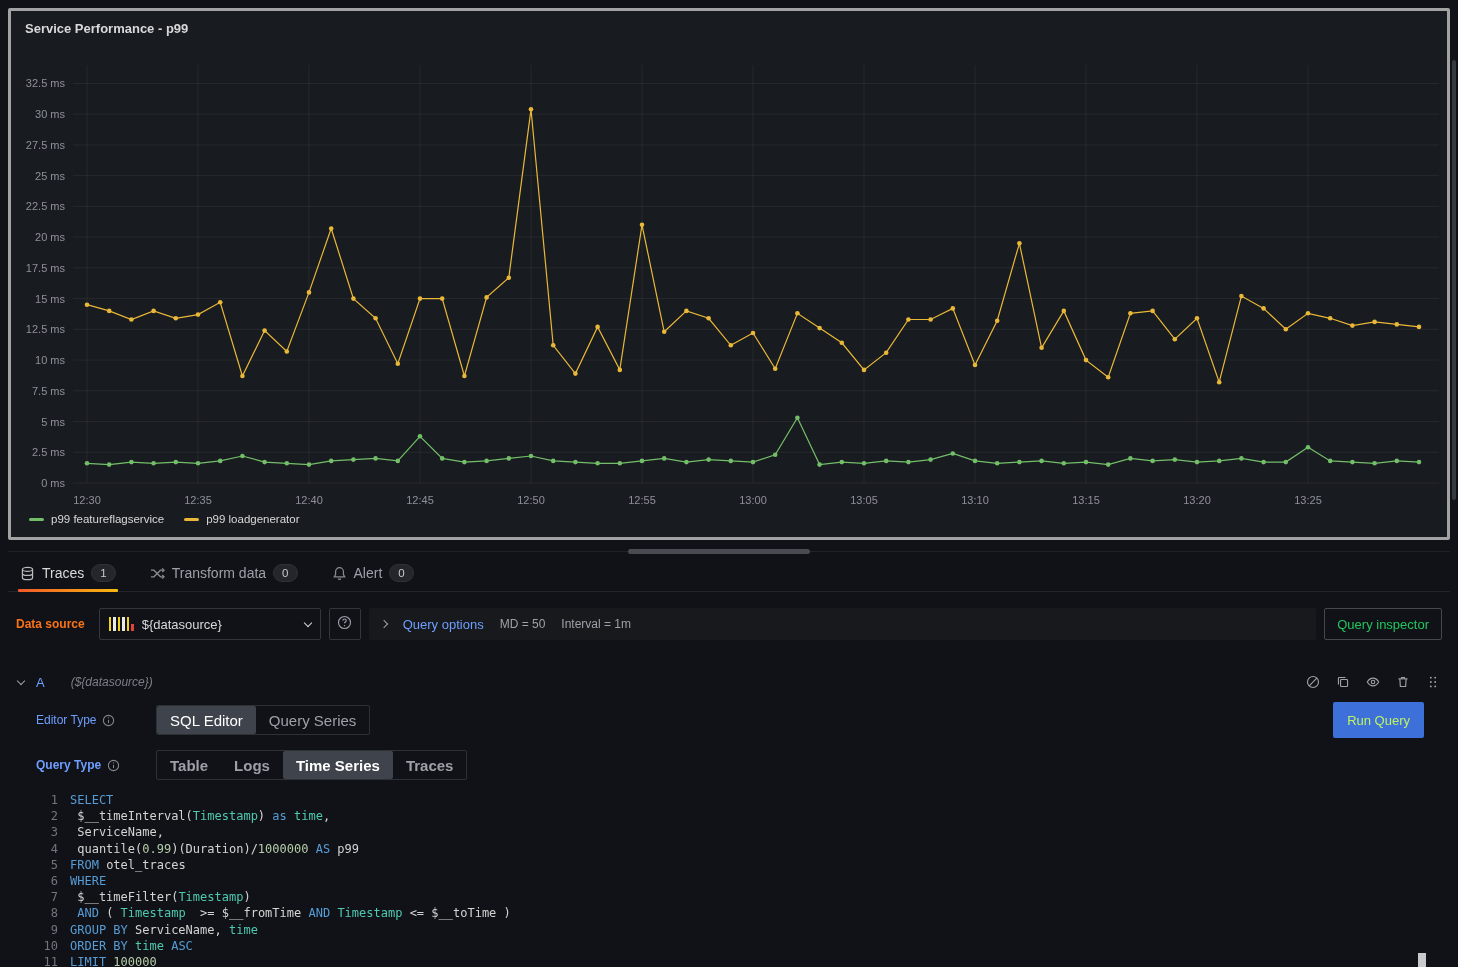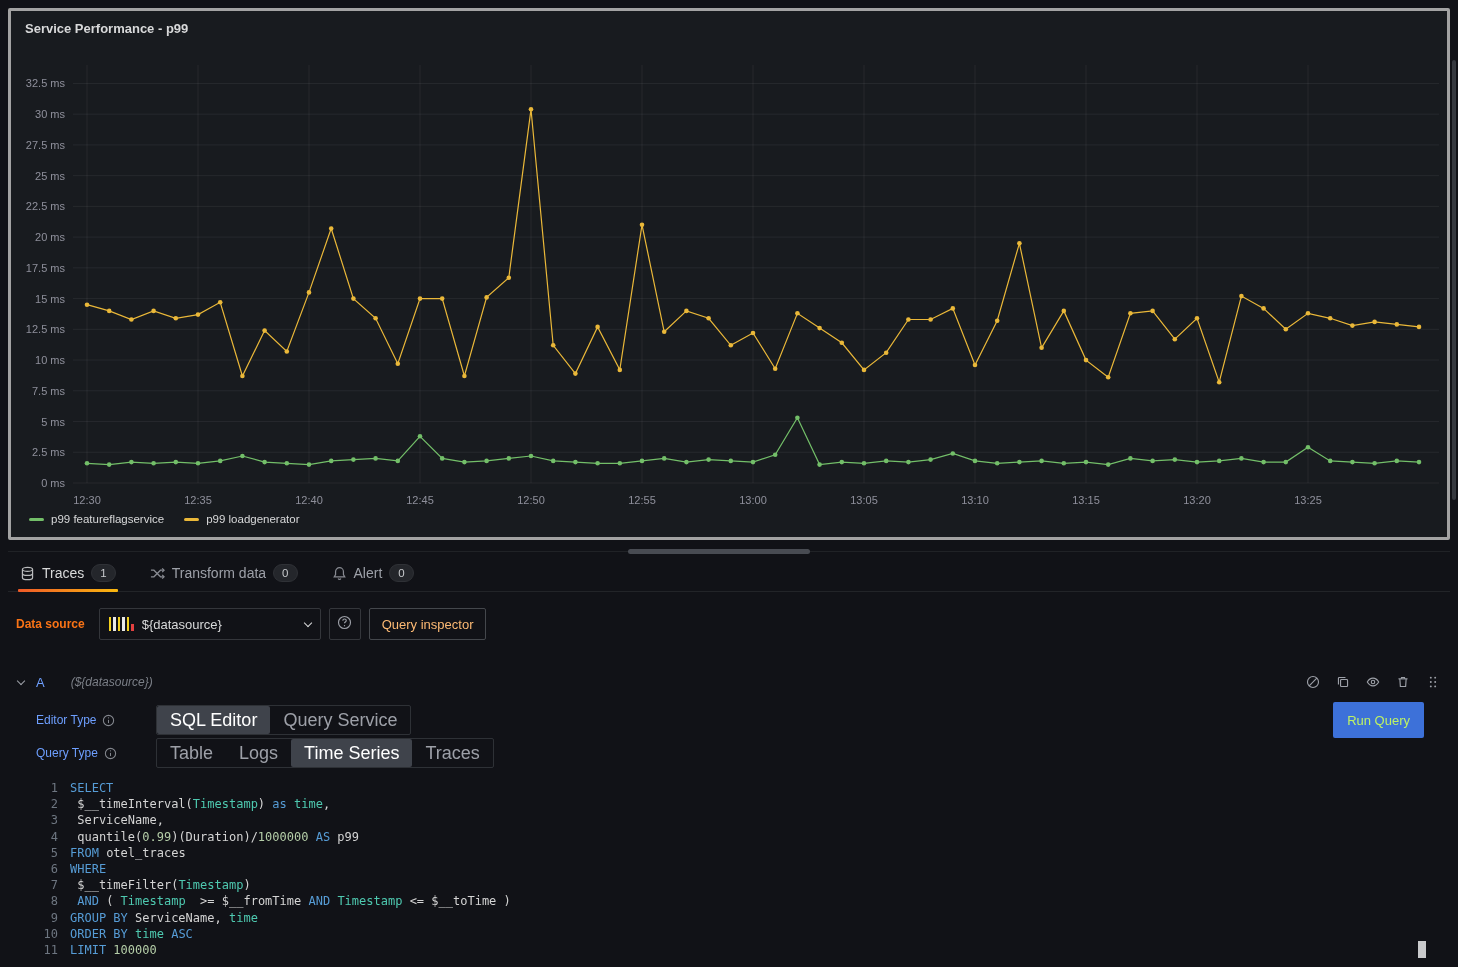--- a/index.html
+++ b/index.html
@@ -42,35 +42,35 @@
   .ch-logo i:nth-child(odd){ background:#f3d01e; } .ch-logo i:nth-child(even){ background:#e8e8e8; }
   .ch-logo i:last-child { height:7px; align-self:flex-end; background:#e34040; }
   .ds-value { flex:1; font-size:13px; color:#d8d9da; }
   .icon-btn { width:32px; height:32px; background:transparent; border:1px solid #34363b; border-radius:2px;
               color:#9da0a8; display:flex; align-items:center; justify-content:center; cursor:pointer; }
   .query-options-bar { flex:1; height:32px; background:#17191d; border-radius:2px; display:flex; align-items:center;
                        gap:16px; padding:0 12px; cursor:pointer; color:#9da0a8; }
   .qo-link { color:#6e9fff; font-size:13px; font-weight:500; }
   .qo-stat { font-size:12px; color:#9da0a8; }
   .btn-secondary { height:32px; padding:0 12px; background:transparent; border:1px solid #44474c; border-radius:2px;
-                   color:#fdba74; font-size:13px; font-family:inherit; display:flex; align-items:center; cursor:pointer; }
+                   color:#22c55e; font-size:13px; font-family:inherit; display:flex; align-items:center; cursor:pointer; }
 
   
   .query-header { display:flex; align-items:center; gap:10px; margin:30px 10px 0 10px; height:24px; color:#9da0a8; }
   .refid { color:#6e9fff; font-size:13px; font-weight:500; margin-left:2px; }
   .ds-hint { color:#7b7f87; font-size:12px; font-style:italic; margin-left:16px; }
   .spacer { flex:1; }
   .qh-icon { display:flex; color:#9da0a8; cursor:pointer; margin-left:6px; }
 
   .editor-row { display:flex; align-items:center; margin:8px 10px 0 28px; }
-  .editor-row.second { margin-top:0; }
+  .editor-row.second { margin-top:12px;font-weight:bold; }
   .row-label { display:flex; align-items:center; gap:6px; width:120px; color:#6e9fff; font-size:12px; }
   .row-label .info { color:#83868d; display:flex; }
   .radio-group { display:inline-flex; background:#111217; border:1px solid #2e3136; border-radius:2px; height:30px; overflow:hidden; }
-  .radio-opt { padding:0 13px; display:flex; align-items:center; font-size:18px; color:#9da0a8; cursor:pointer; border-radius:2px; }
+  .radio-opt { padding:0 13px; display:flex; align-items:center; font-size:15px; color:#9da0a8; cursor:pointer; border-radius:2px; }
   .radio-opt.selected { background:#3f434b; color:#ffffff; }
   .btn-primary { margin-left:auto; margin-right:16px; height:36px; padding:0 14px; background:#3d71d9; border:none;
                  border-radius:2px; color:#bef264; font-size:13px; font-weight:500; font-family:inherit; cursor:pointer; }
 
   
   .code-editor { position:relative; display:flex; margin:12px 10px 0 20px; font-family:"DejaVu Sans Mono", monospace;
                  font-size:12px; line-height:16.2px; }
   .gutter { width:30px; text-align:right; color:#6e7681; user-select:none; }
   .gutter div { height:16.2px; }
   .code-lines { margin-left:12px; flex:1; white-space:pre; color:#d4d4d4; }
@@ -340,20 +340,26 @@
     </div>
     <button class="icon-btn">
       <span>
         <svg width="15" height="15" viewBox="0 0 16 16" fill="none" stroke="currentColor" stroke-width="1.2">
           <circle cx="8" cy="8" r="6.4"></circle>
           <path d="M6.2 6.1c0-1.1.9-1.9 1.8-1.9s1.9.6 1.9 1.7c0 1.5-1.9 1.6-1.9 2.8"></path>
           <circle cx="8" cy="11.4" r=".7" fill="currentColor" stroke="none"></circle>
         </svg>
       </span>
     </button>
+    <div class="query-options-bar">
+      <span class="chev chev-right"></span>
+      <span class="qo-link">Query options</span>
+      <span class="qo-stat">MD = 50</span>
+      <span class="qo-stat">Interval = 1m</span>
+    </div>
     <button class="btn-secondary">Query inspector</button>
   </div>
 
   <div class="query-header">
     <span class="chev chev-down"></span>
     <span class="refid">A</span>
     <span class="ds-hint">(${datasource})</span>
     <span class="spacer"></span>
     <span class="qh-icon">
       <svg width="14" height="14" viewBox="0 0 16 16" fill="none" stroke="currentColor" stroke-width="1.3">
@@ -398,21 +404,21 @@
       <span class="info">
         <svg width="13" height="13" viewBox="0 0 16 16" fill="none" stroke="currentColor" stroke-width="1.3">
           <circle cx="8" cy="8" r="6.3"></circle>
             <path d="M8 7.2v4"></path>
             <circle cx="8" cy="4.7" r=".8" fill="currentColor" stroke="none"></circle>
         </svg>
       </span>
     </div>
     <div class="radio-group">
       <div class="radio-opt selected">SQL Editor</div>
-      <div class="radio-opt">Query Service</div>
+      <div class="radio-opt">Query Series</div>
     </div>
     <button class="btn-primary">Run Query</button>
   </div>
 
   <div class="editor-row second">
     <div class="row-label">
       <span>Query Type</span>
       <span class="info">
         <svg width="13" height="13" viewBox="0 0 16 16" fill="none" stroke="currentColor" stroke-width="1.3">
           <circle cx="8" cy="8" r="6.3"></circle>

